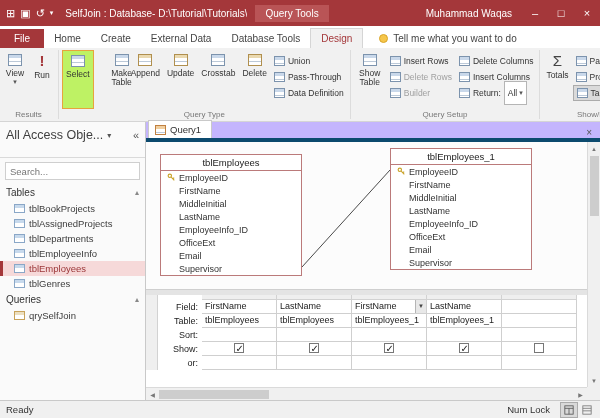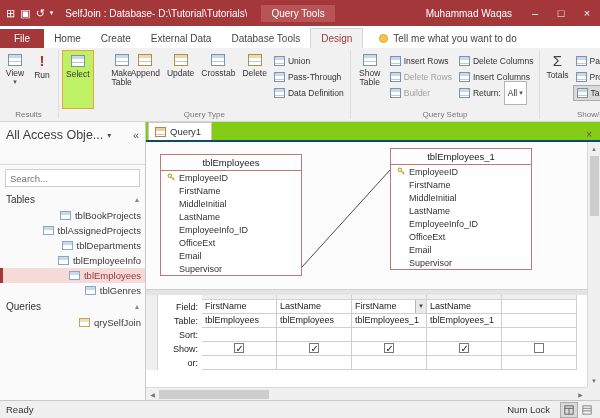--- a/index.html
+++ b/index.html
@@ -5,21 +5,21 @@
   * { margin:0; padding:0; box-sizing:border-box; }
   body { font-family:"Liberation Sans", sans-serif; background:#888; }
   .app { position:relative; width:600px; height:418px; background:#fff; overflow:hidden;
          font-family:"Liberation Sans", sans-serif; color:#333; }
 
   
   .titlebar { height:26px; background:#A4373A; display:flex; align-items:center; color:#fff; font-size:10px; }
   .qat { display:flex; align-items:center; gap:5px; padding:0 6px; }
   .qat span { font-size:11px; color:#fff; }
   .tb-title { margin-left:6px; white-space:nowrap; overflow:hidden; max-width:190px; }
-  .ctx-chip { margin-left:14px; background:#b95456; padding:3px 10px; font-size:10px; white-space:nowrap; }
+  .ctx-chip { margin-left:8px; background:#b95456; padding:3px 10px; font-size:10px; white-space:nowrap; }
   .tb-spacer { flex:1; }
   .tb-user { font-size:10px; margin-right:10px; white-space:nowrap; }
   .win-controls { display:flex; height:26px; }
   .win-controls div { width:26px; display:flex; align-items:center; justify-content:center; font-size:11px; }
 
   
   .tabrow { height:22px; background:#fff; display:flex; align-items:flex-end; font-size:10px; border-bottom:0; }
   .rtab { padding:4px 10px 4px; color:#444; white-space:nowrap; }
   .rtab.file { background:#A4373A; color:#fff; padding:4px 14px; }
   .rtab.active { background:#f1f1f1; color:#A4373A; border:1px solid #d5d5d5; border-bottom:none; }
@@ -48,35 +48,35 @@
   .sheet.warn { border-color:#b08f4e; background:linear-gradient(#ead9b0 0 3px, #fff 3px); }
   .bang { color:#A4373A; font-weight:bold; font-size:15px; line-height:14px; }
   .sigma { font-size:15px; line-height:14px; color:#444; }
   .return-box { display:flex; align-items:center; gap:2px; border:1px solid #b5b5b5; background:#fff; padding:0 3px; height:24px; font-size:8.5px; }
 
   
   .main { display:flex; height:278px; }
 
   
   .sidebar { width:146px; border-right:1px solid #c9c9c9; background:#fafafa; display:flex; flex-direction:column; font-size:9.5px; }
-  .nav-header { display:flex; align-items:center; padding:6px 6px 22px; font-size:12.5px; color:#3f3f3f; border-bottom:1px solid #dadada; white-space:nowrap; }
+  .nav-header { display:flex; align-items:center; padding:6px 6px 15px; font-size:12.5px; color:#3f3f3f; border-bottom:1px solid #dadada; white-space:nowrap; }
   .nav-header .chev { font-size:8px; margin-left:4px; color:#555; }
   .nav-header .shutter { margin-left:auto; color:#555; font-size:11px; }
   .searchbox { display:flex; align-items:center; margin:4px 5px; border:1px solid #cfcfcf; background:#fff; height:18px; padding:0 4px; }
   .searchbox input { border:none; outline:none; flex:1; font-size:9.5px; font-family:"Liberation Sans",sans-serif; color:#333; background:transparent; }
   .nav-section { display:flex; align-items:center; padding:3px 6px; color:#333; font-size:10px; }
   .nav-section .sec-chev { margin-left:auto; color:#888; font-size:8px; }
-  .nav-item { display:flex; align-items:center; gap:4px; padding:2px 4px 2px 14px; color:#3c3c3c; white-space:nowrap;justify-content:flex-end; }
+  .nav-item { display:flex; align-items:center; gap:4px; padding:2px 4px 2px 14px; color:#3c3c3c; white-space:nowrap; }
   .nav-item.selected { background:#F6D9D9; border-left:3px solid #A4373A; padding-left:11px; color:#9b3638; }
   .tbl-ic { width:11px; height:9px; border:1px solid #8aa7c7; background:linear-gradient(#c7d9ec 0 3px, #fff 3px); flex-shrink:0; }
   .qry-ic { width:11px; height:9px; border:1px solid #c7a25a; background:linear-gradient(#ecdfc0 0 3px, #fff 3px); flex-shrink:0; }
 
   
   .content { flex:1; display:flex; flex-direction:column; min-width:0; }
-  .doctabs { height:20px; background:#84cc16; border-bottom:2px solid #0c4a6e; display:flex; align-items:flex-end;justify-content:flex-end; }
+  .doctabs { height:20px; background:#c4b5fd; border-bottom:4px solid #0c4a6e; display:flex; align-items:flex-end;justify-content:flex-end; }
   .doctab { display:flex; align-items:center; gap:4px; background:#fff; border:1px solid #c9c9c9; border-bottom:none;
             padding:3px 10px 3px 6px; font-size:9.5px; color:#333; margin-left:2px; }
   .doctab .sheet.sm { border-color:#c08040; background:linear-gradient(#f0cfa0 0 3px, #fff 3px); }
   .doc-close { margin-left:auto; padding:0 8px; color:#555; font-size:10px; }
 
   .workarea { position:relative; flex:1; background:#e9e9e9; }
   .design { position:absolute; left:0; top:0; right:13px; height:148px; background:#fcfcfc; border-bottom:1px solid #cfcfcf; overflow:hidden; }
   .fieldbox { position:absolute; width:142px; background:#fff; border:1px solid #bb7a7a; font-size:9px; }
   .fieldbox .fb-title { height:16px; line-height:15px; text-align:center; border-bottom:1px solid #bb7a7a; font-size:9.5px; color:#222; }
   .fb-row { height:13px; display:flex; align-items:center; gap:3px; padding:0 4px 0 6px; color:#333; }

